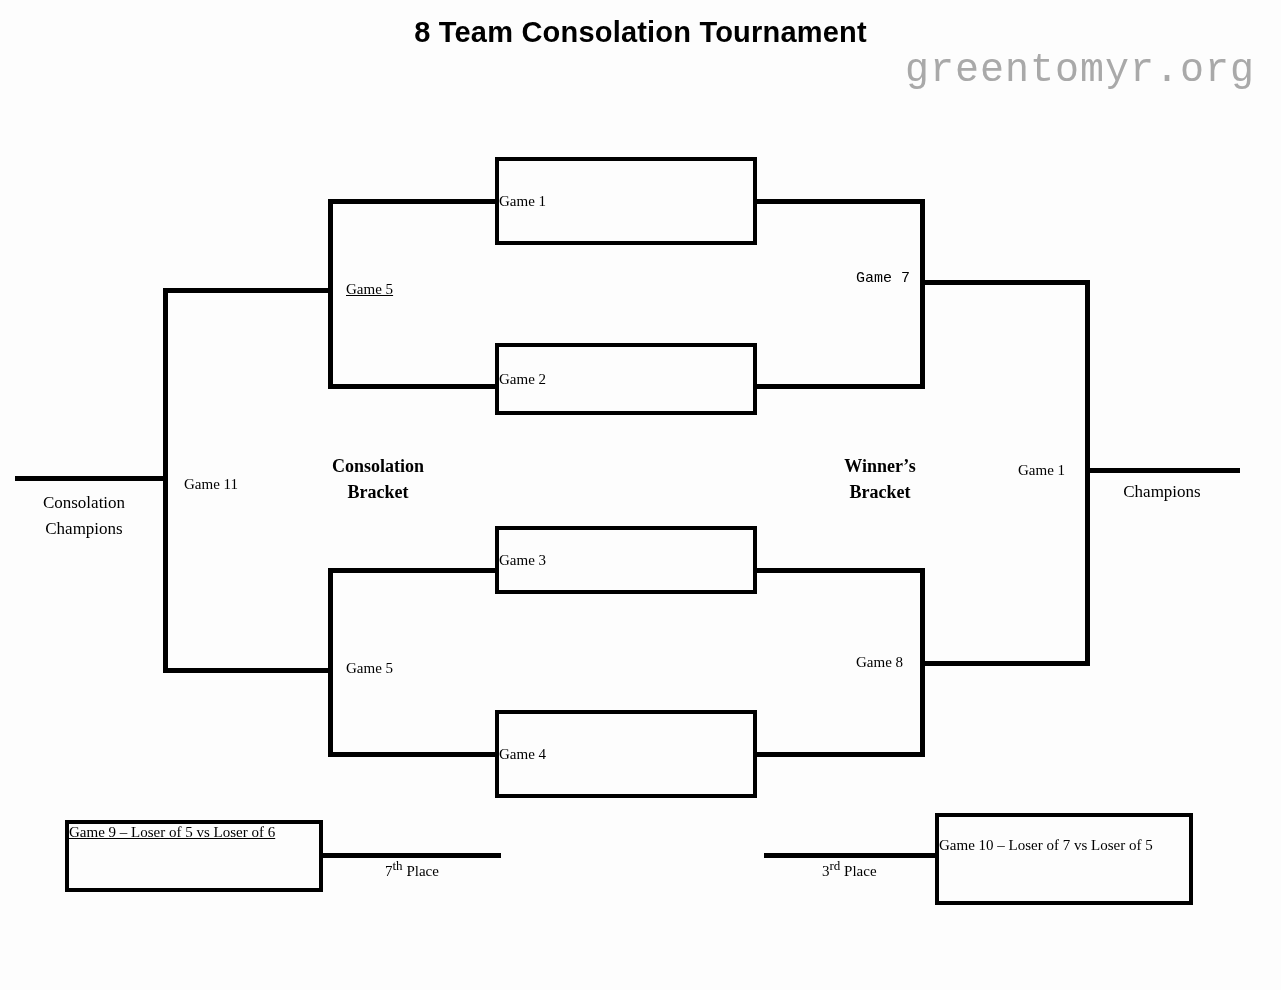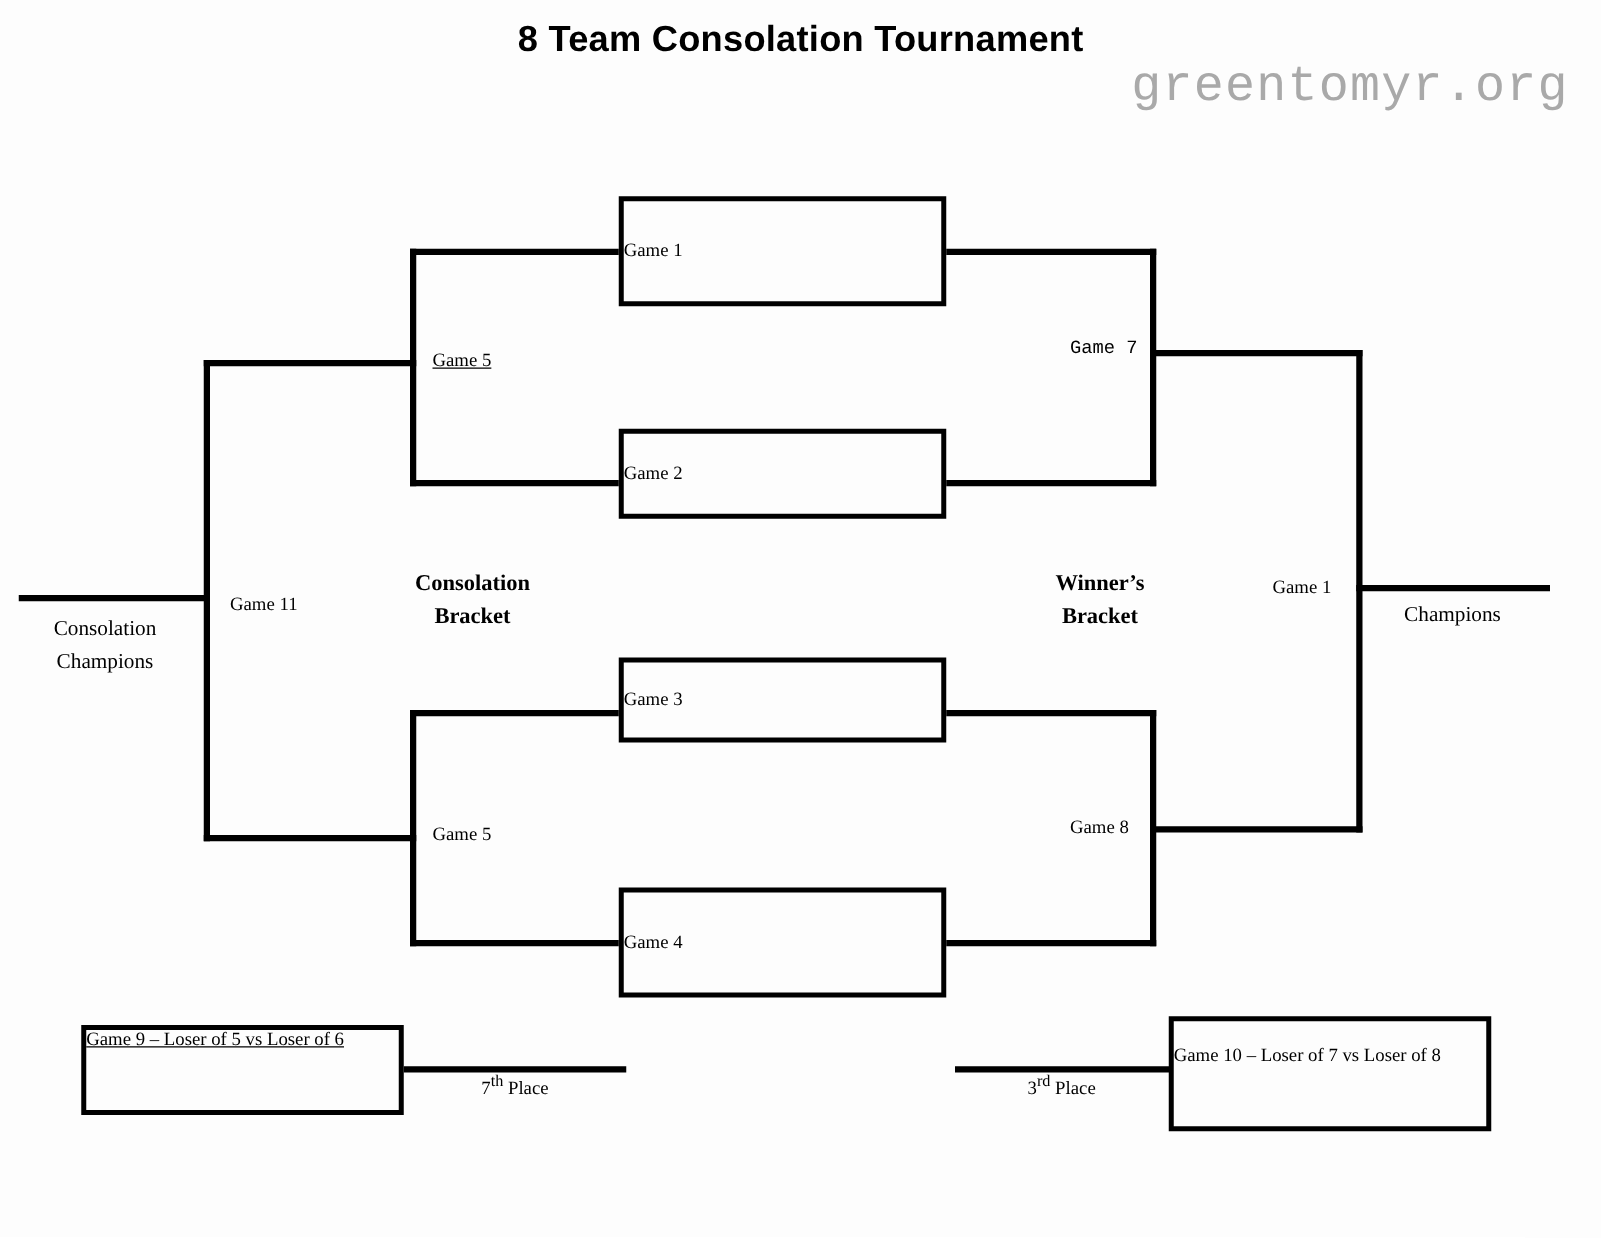--- a/index.html
+++ b/index.html
@@ -140,20 +140,20 @@
 
   <div class="game-box top-text" style="left:65px; top:820px; width:258px; height:72px; text-decoration:underline;">
     <span>Game 9 – Loser of 5 vs Loser of 6</span>
   </div>
   <div class="line" style="left: 323px; top: 853px; width: 178px; height: 5px; background: rgb(0, 0, 0);"></div>
   <div class="place-label" style="left:385px; top:863px;">
     <span>7</span><sup>th</sup><span> Place</span>
   </div>
 
   <div class="game-box top-text" style="left:935px; top:813px; width:258px; height:92px; padding-top:20px;">
-    <span>Game 10 – Loser of 7 vs Loser of 8</span>
+    <span>Game 10 – Loser of 7 vs Loser of 5</span>
   </div>
   <div class="line" style="left: 764px; top: 853px; width: 172px; height: 5px; background: rgb(0, 0, 0);"></div>
   <div class="place-label" style="left:822px; top:863px;">
     <span>3</span><sup>rd</sup><span> Place</span>
   </div>
 
 </div>
 
 </body></html>

